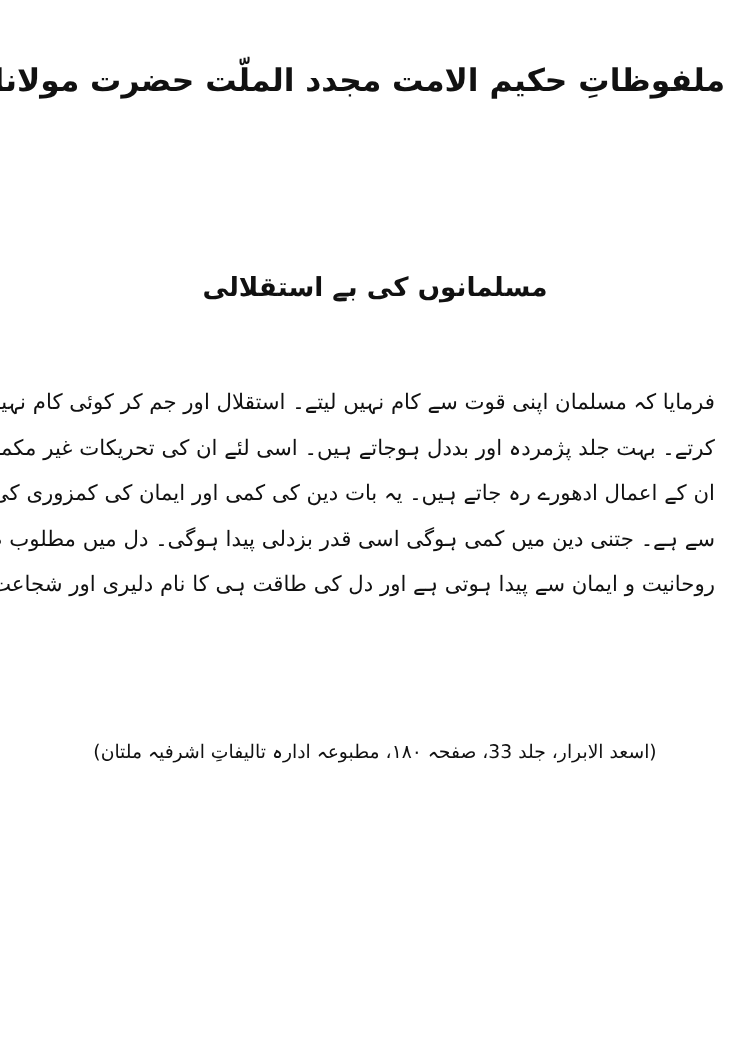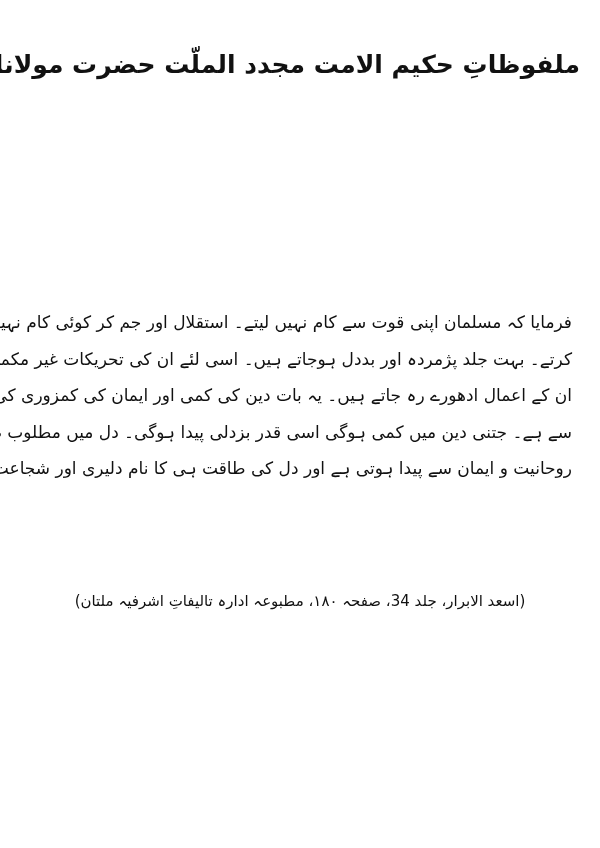--- a/index.html
+++ b/index.html
@@ -66,23 +66,24 @@
       font-size: 15px;
       white-space: nowrap;
     }
   </style>
 </head>
 <body>
 
 <div class="page">
   <div class="title-line title-1">ملفوظاتِ حکیم الامت مجدد الملّت حضرت مولانا محمد اشرف علی تھانوی</div>
 
+  <div class="heading">مسلمانوں کی بے استقلالی</div>
 
   <div class="body">
     <span class="line">فرمایا کہ مسلمان اپنی قوت سے کام نہیں لیتے۔ استقلال اور جم کر کوئی کام نہیں</span>
     <span class="line">کرتے۔ بہت جلد پژمردہ اور بددل ہوجاتے ہیں۔ اسی لئے ان کی تحریکات غیر مکمل اور</span>
     <span class="line">ان کے اعمال ادھورے رہ جاتے ہیں۔ یہ بات دین کی کمی اور ایمان کی کمزوری کی وجہ</span>
     <span class="line">سے ہے۔ جتنی دین میں کمی ہوگی اسی قدر بزدلی پیدا ہوگی۔ دل میں مطلوب طاقت صرف</span>
     <span class="line last">روحانیت و ایمان سے پیدا ہوتی ہے اور دل کی طاقت ہی کا نام دلیری اور شجاعت ہے۔</span>
   </div>
 
-  <div class="reference">(اسعد الابرار، جلد 34، صفحہ ۱۸۰، مطبوعہ ادارہ تالیفاتِ اشرفیہ ملتان)</div>
+  <div class="reference">(اسعد الابرار، جلد 33، صفحہ ۱۸۰، مطبوعہ ادارہ تالیفاتِ اشرفیہ ملتان)</div>
 </div>
 
 </body></html>

